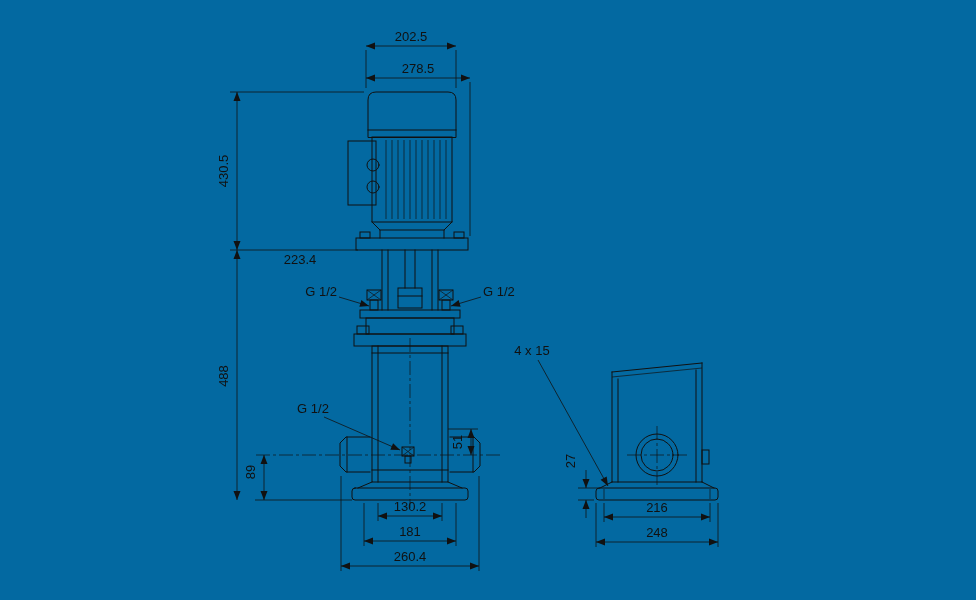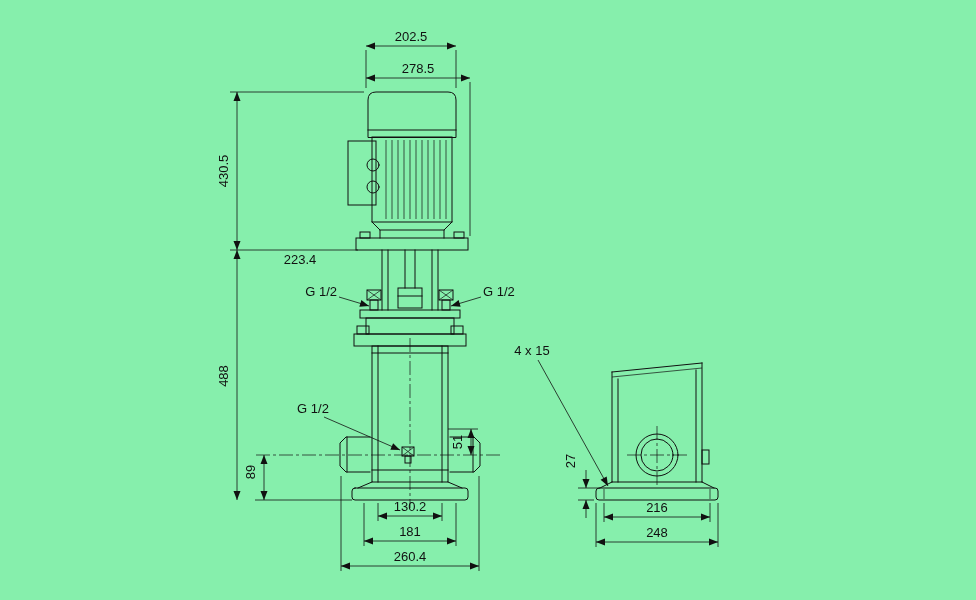--- a/index.html
+++ b/index.html
@@ -1,16 +1,16 @@
 <!DOCTYPE html>
 <html><head>
 <meta charset="utf-8">
 <style>
   html,body{margin:0;padding:0;background:#fff;}
-  .canvas{position:relative;width:976px;height:600px;background:#86efac;overflow:hidden;
+  .canvas{position:relative;width:976px;height:600px;background:#0369a1;overflow:hidden;
           font-family:"Liberation Sans", sans-serif;text-align:right;}
   svg{display:block;}
   svg text{font-family:"Liberation Sans", sans-serif;font-size:13px;fill:#111;}
   .ln{stroke:#111;stroke-width:1;fill:none;stroke-linecap:square;}
   .thin{stroke:#111;stroke-width:0.7;fill:none;}
   .dim{stroke:#111;stroke-width:0.8;fill:none;}
   .cl{stroke:#111;stroke-width:0.7;fill:none;stroke-dasharray:14 3 3 3;}
 </style>
 </head>
 <body>

